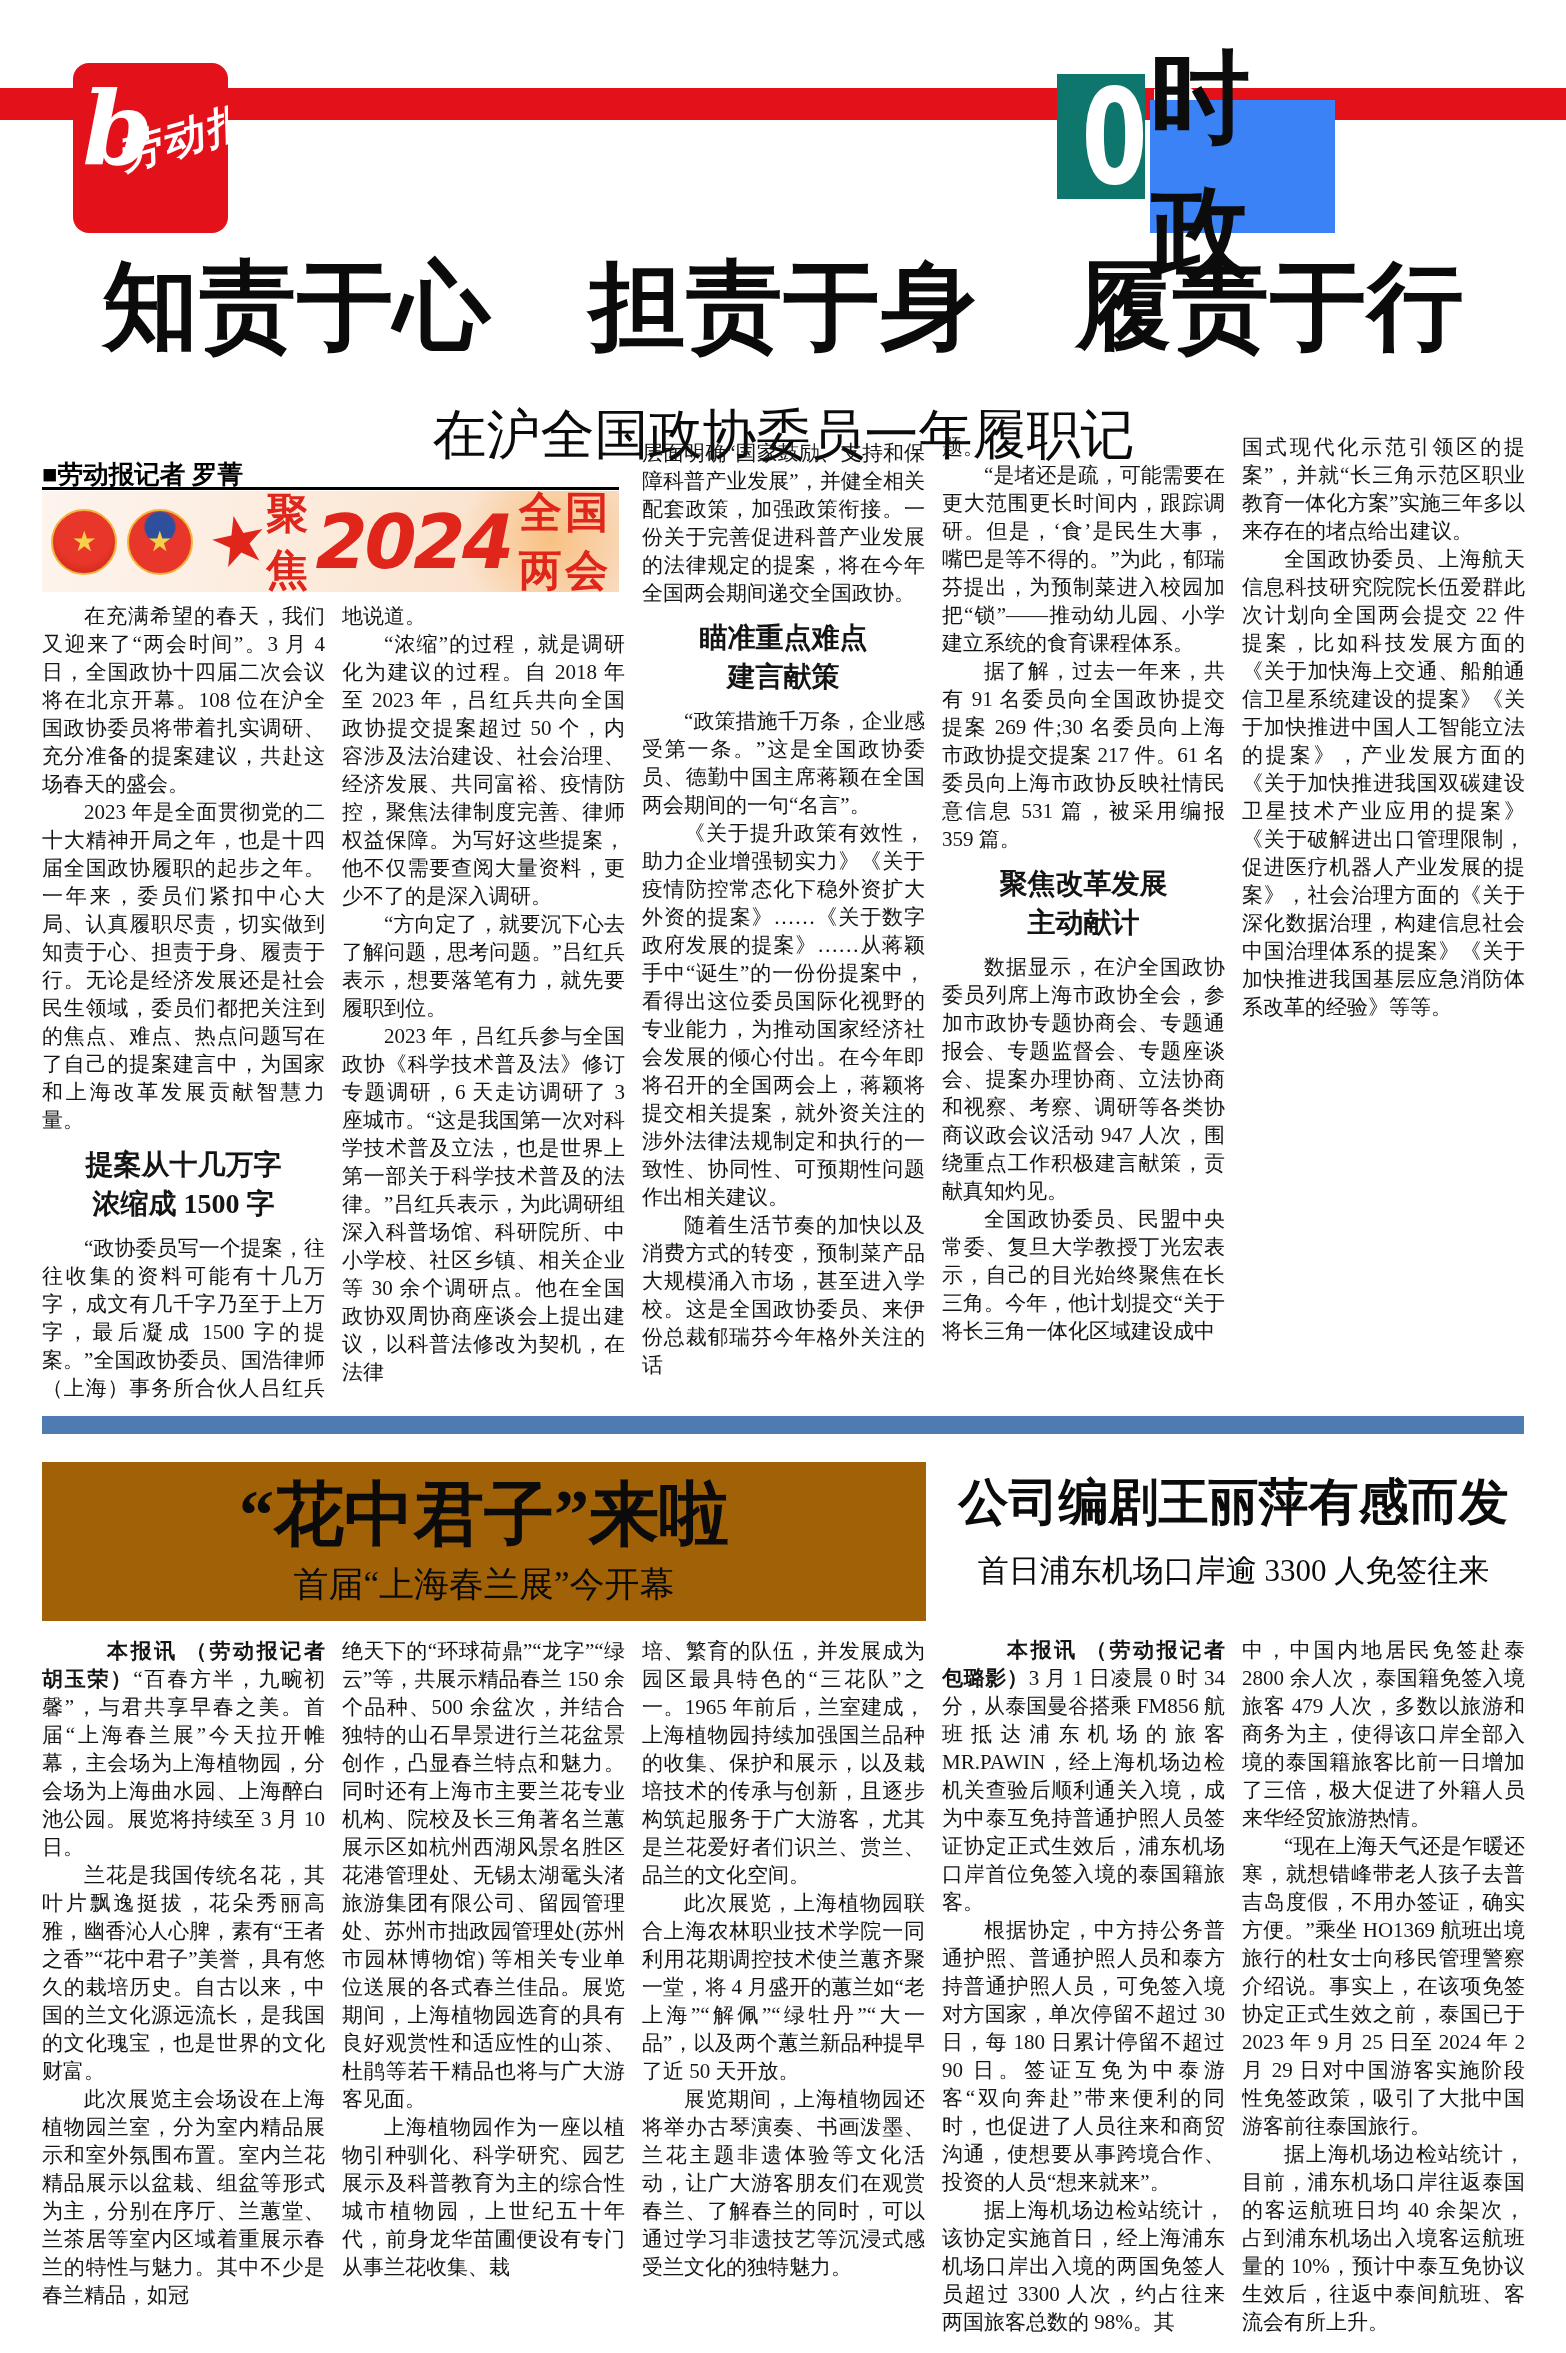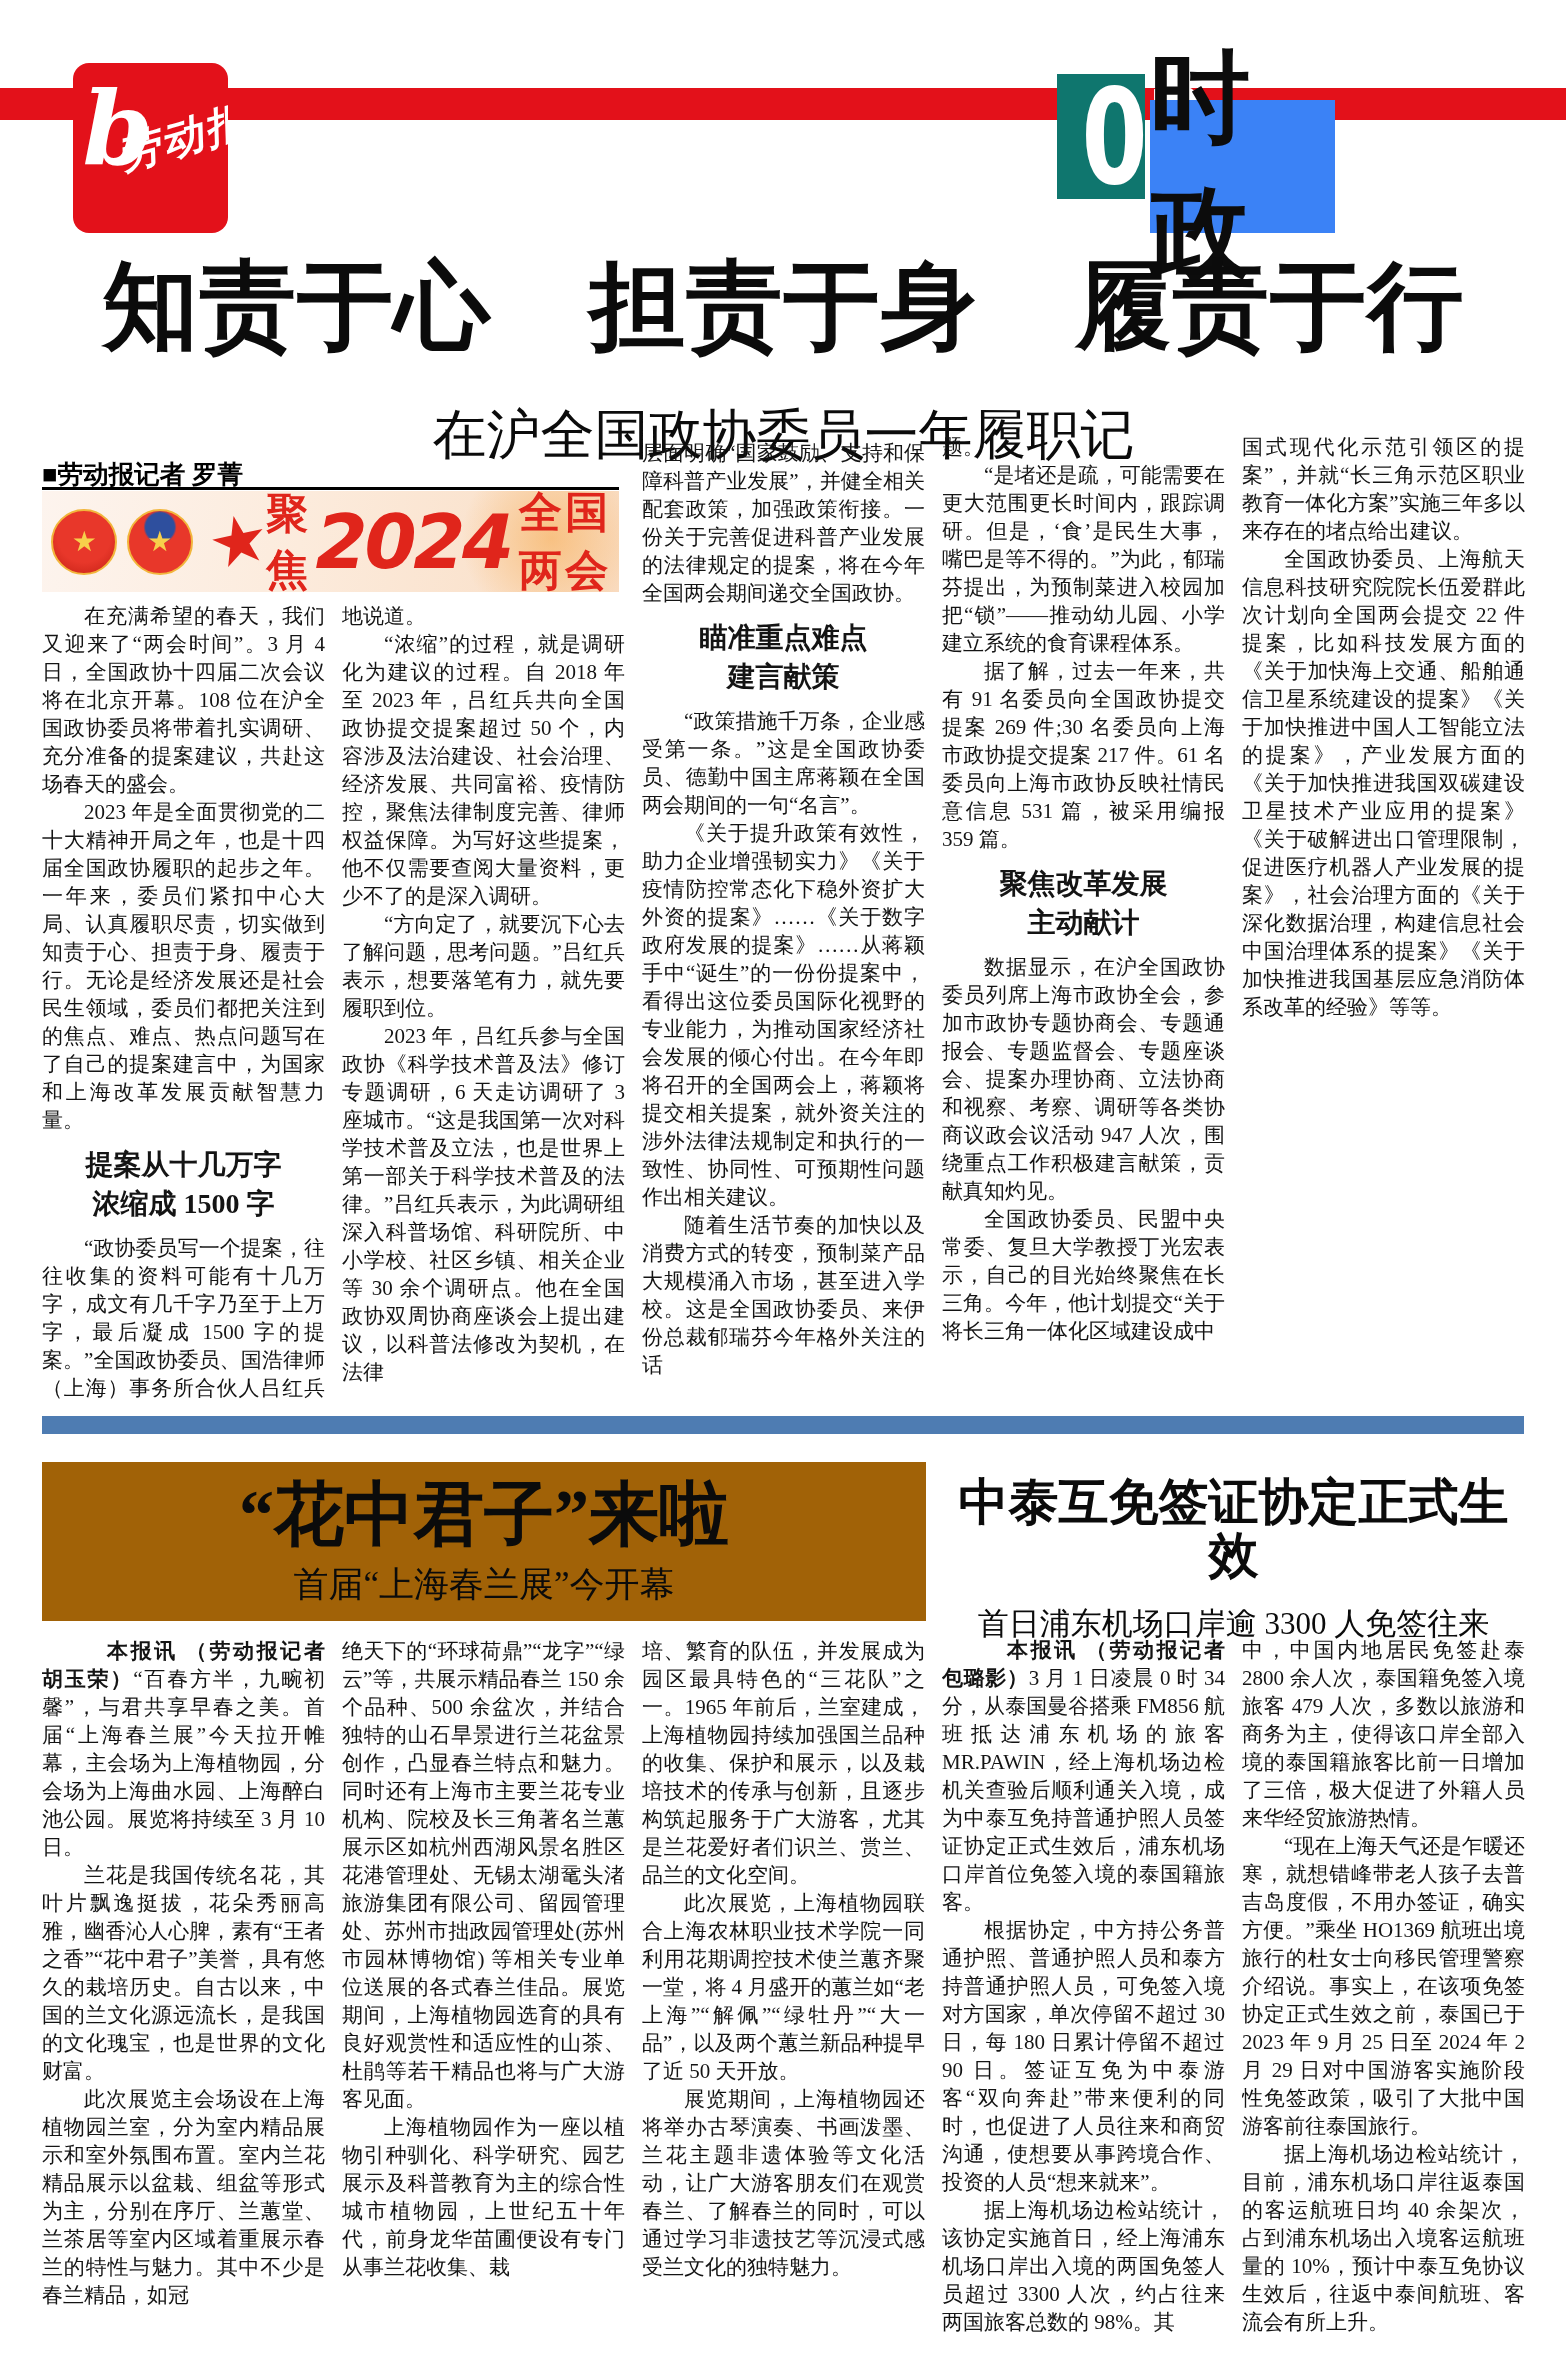--- a/index.html
+++ b/index.html
@@ -149,21 +149,21 @@
       <p class="cont">绝天下的“环球荷鼎”“龙字”“绿云”等，共展示精品春兰 150 余个品种、500 余盆次，并结合独特的山石旱景进行兰花盆景创作，凸显春兰特点和魅力。同时还有上海市主要兰花专业机构、院校及长三角著名兰蕙展示区如杭州西湖风景名胜区花港管理处、无锡太湖鼋头渚旅游集团有限公司、留园管理处、苏州市拙政园管理处(苏州市园林博物馆) 等相关专业单位送展的各式春兰佳品。展览期间，上海植物园选育的具有良好观赏性和适应性的山茶、杜鹃等若干精品也将与广大游客见面。</p>
       <p class="para">上海植物园作为一座以植物引种驯化、科学研究、园艺展示及科普教育为主的综合性城市植物园，上世纪五十年代，前身龙华苗圃便设有专门从事兰花收集、栽</p>
     </div>
   <div class="txtcol" id="o-col3">
       <p class="cont">培、繁育的队伍，并发展成为园区最具特色的“三花队”之一。1965 年前后，兰室建成，上海植物园持续加强国兰品种的收集、保护和展示，以及栽培技术的传承与创新，且逐步构筑起服务于广大游客，尤其是兰花爱好者们识兰、赏兰、品兰的文化空间。</p>
       <p class="para">此次展览，上海植物园联合上海农林职业技术学院一同利用花期调控技术使兰蕙齐聚一堂，将 4 月盛开的蕙兰如“老上海”“解佩”“绿牡丹”“大一品”，以及两个蕙兰新品种提早了近 50 天开放。</p>
       <p class="para">展览期间，上海植物园还将举办古琴演奏、书画泼墨、兰花主题非遗体验等文化活动，让广大游客朋友们在观赏春兰、了解春兰的同时，可以通过学习非遗技艺等沉浸式感受兰文化的独特魅力。</p>
     </div>
 
   <div class="visa-head">
-    <div class="visa-headline">中泰互免签证协定正式生效</div>
+    <div class="visa-headline">公司编剧王丽萍有感而发</div>
     <div class="visa-sub">首日浦东机场口岸逾 3300 人免签往来</div>
   </div>
   <div class="txtcol" id="v-col1">
       <p class="para"><strong class="lead">本报讯 （劳动报记者 包璐影）</strong>3 月 1 日凌晨 0 时 34 分，从泰国曼谷搭乘 FM856 航班抵达浦东机场的旅客 MR.PAWIN，经上海机场边检机关查验后顺利通关入境，成为中泰互免持普通护照人员签证协定正式生效后，浦东机场口岸首位免签入境的泰国籍旅客。</p>
       <p class="para">根据协定，中方持公务普通护照、普通护照人员和泰方持普通护照人员，可免签入境对方国家，单次停留不超过 30 日，每 180 日累计停留不超过 90 日。签证互免为中泰游客“双向奔赴”带来便利的同时，也促进了人员往来和商贸沟通，使想要从事跨境合作、投资的人员“想来就来”。</p>
       <p class="para">据上海机场边检站统计，该协定实施首日，经上海浦东机场口岸出入境的两国免签人员超过 3300 人次，约占往来两国旅客总数的 98%。其</p>
     </div>
   <div class="txtcol" id="v-col2">
       <p class="cont">中，中国内地居民免签赴泰 2800 余人次，泰国籍免签入境旅客 479 人次，多数以旅游和商务为主，使得该口岸全部入境的泰国籍旅客比前一日增加了三倍，极大促进了外籍人员来华经贸旅游热情。</p>
       <p class="para">“现在上海天气还是乍暖还寒，就想错峰带老人孩子去普吉岛度假，不用办签证，确实方便。”乘坐 HO1369 航班出境旅行的杜女士向移民管理警察介绍说。事实上，在该项免签协定正式生效之前，泰国已于 2023 年 9 月 25 日至 2024 年 2 月 29 日对中国游客实施阶段性免签政策，吸引了大批中国游客前往泰国旅行。</p>

